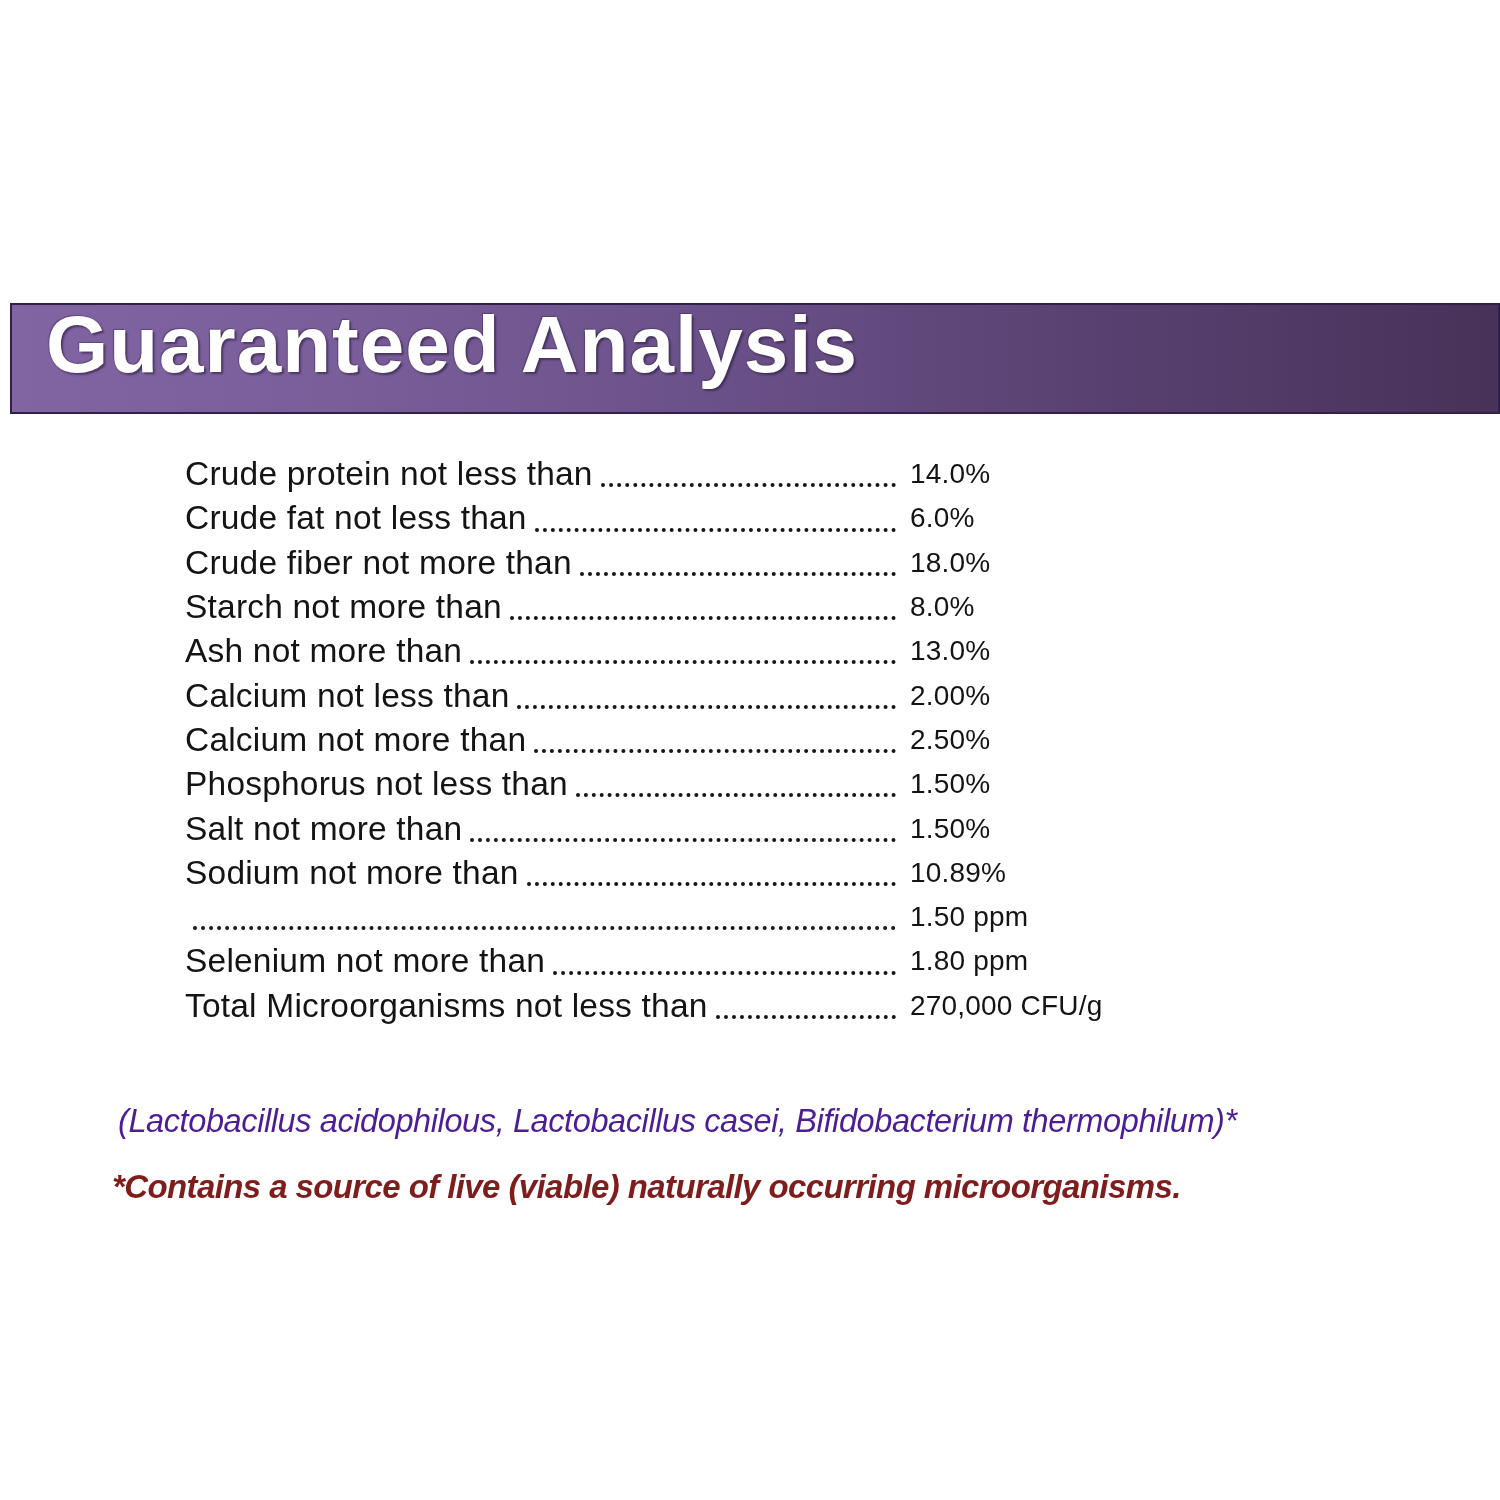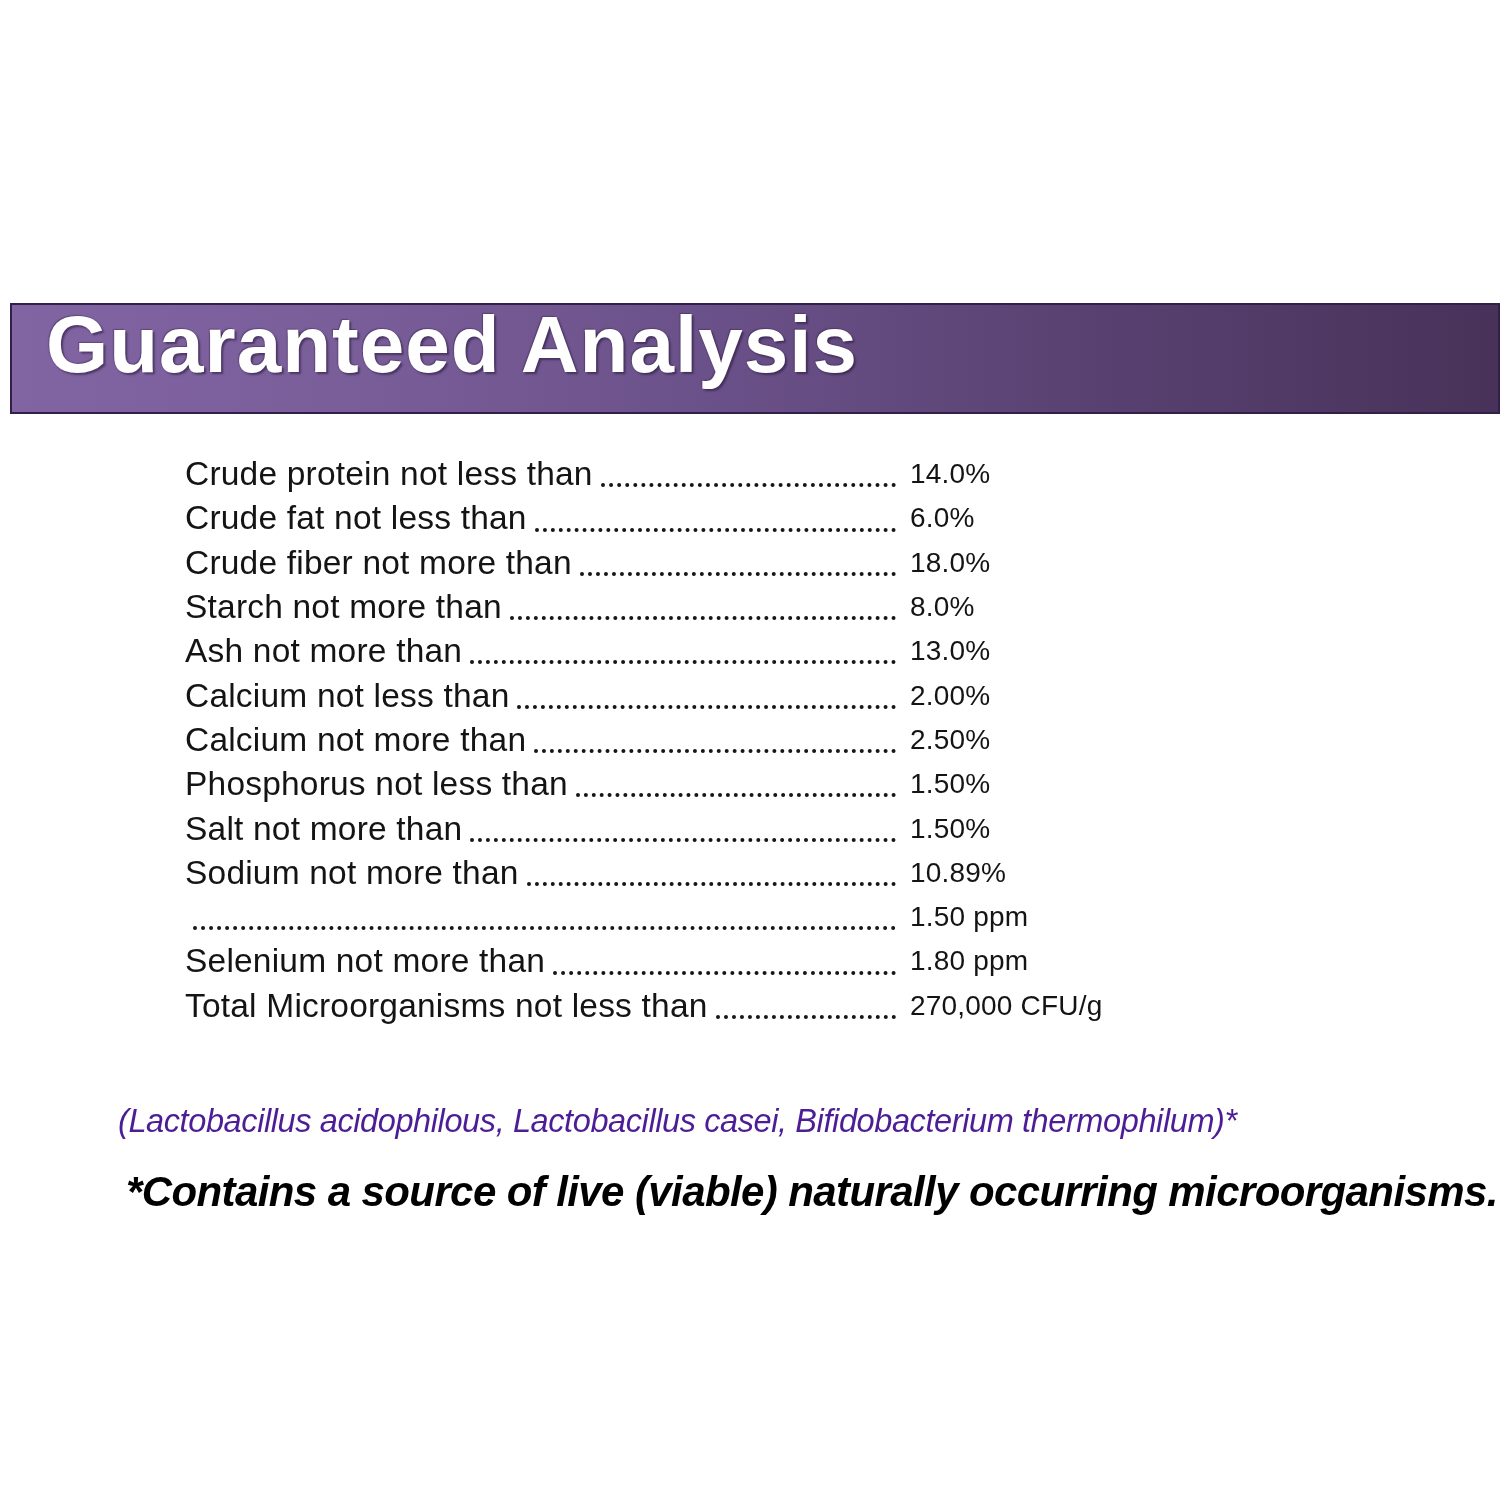--- a/index.html
+++ b/index.html
@@ -78,27 +78,27 @@
     left: 118px;
     top: 1103px;
     font-size: 32.5px;
     font-style: italic;
     letter-spacing: -0.4px;
     color: #4c1d95;
     white-space: nowrap;
   }
   .viable-note {
     position: absolute;
-    left: 126px;
+    left: 112px;
     top: 1168px;
-    font-size: 42px;
+    font-size: 33px;
     font-style: italic;
     font-weight: bold;
     letter-spacing: -0.6px;
-    color: #000000;
+    color: #7f1d1d;
     white-space: nowrap;
   }
 </style>
 </head>
 <body>
 
 <div class="header-bar">
   <span class="header-title">Guaranteed Analysis</span>
 </div>
 

